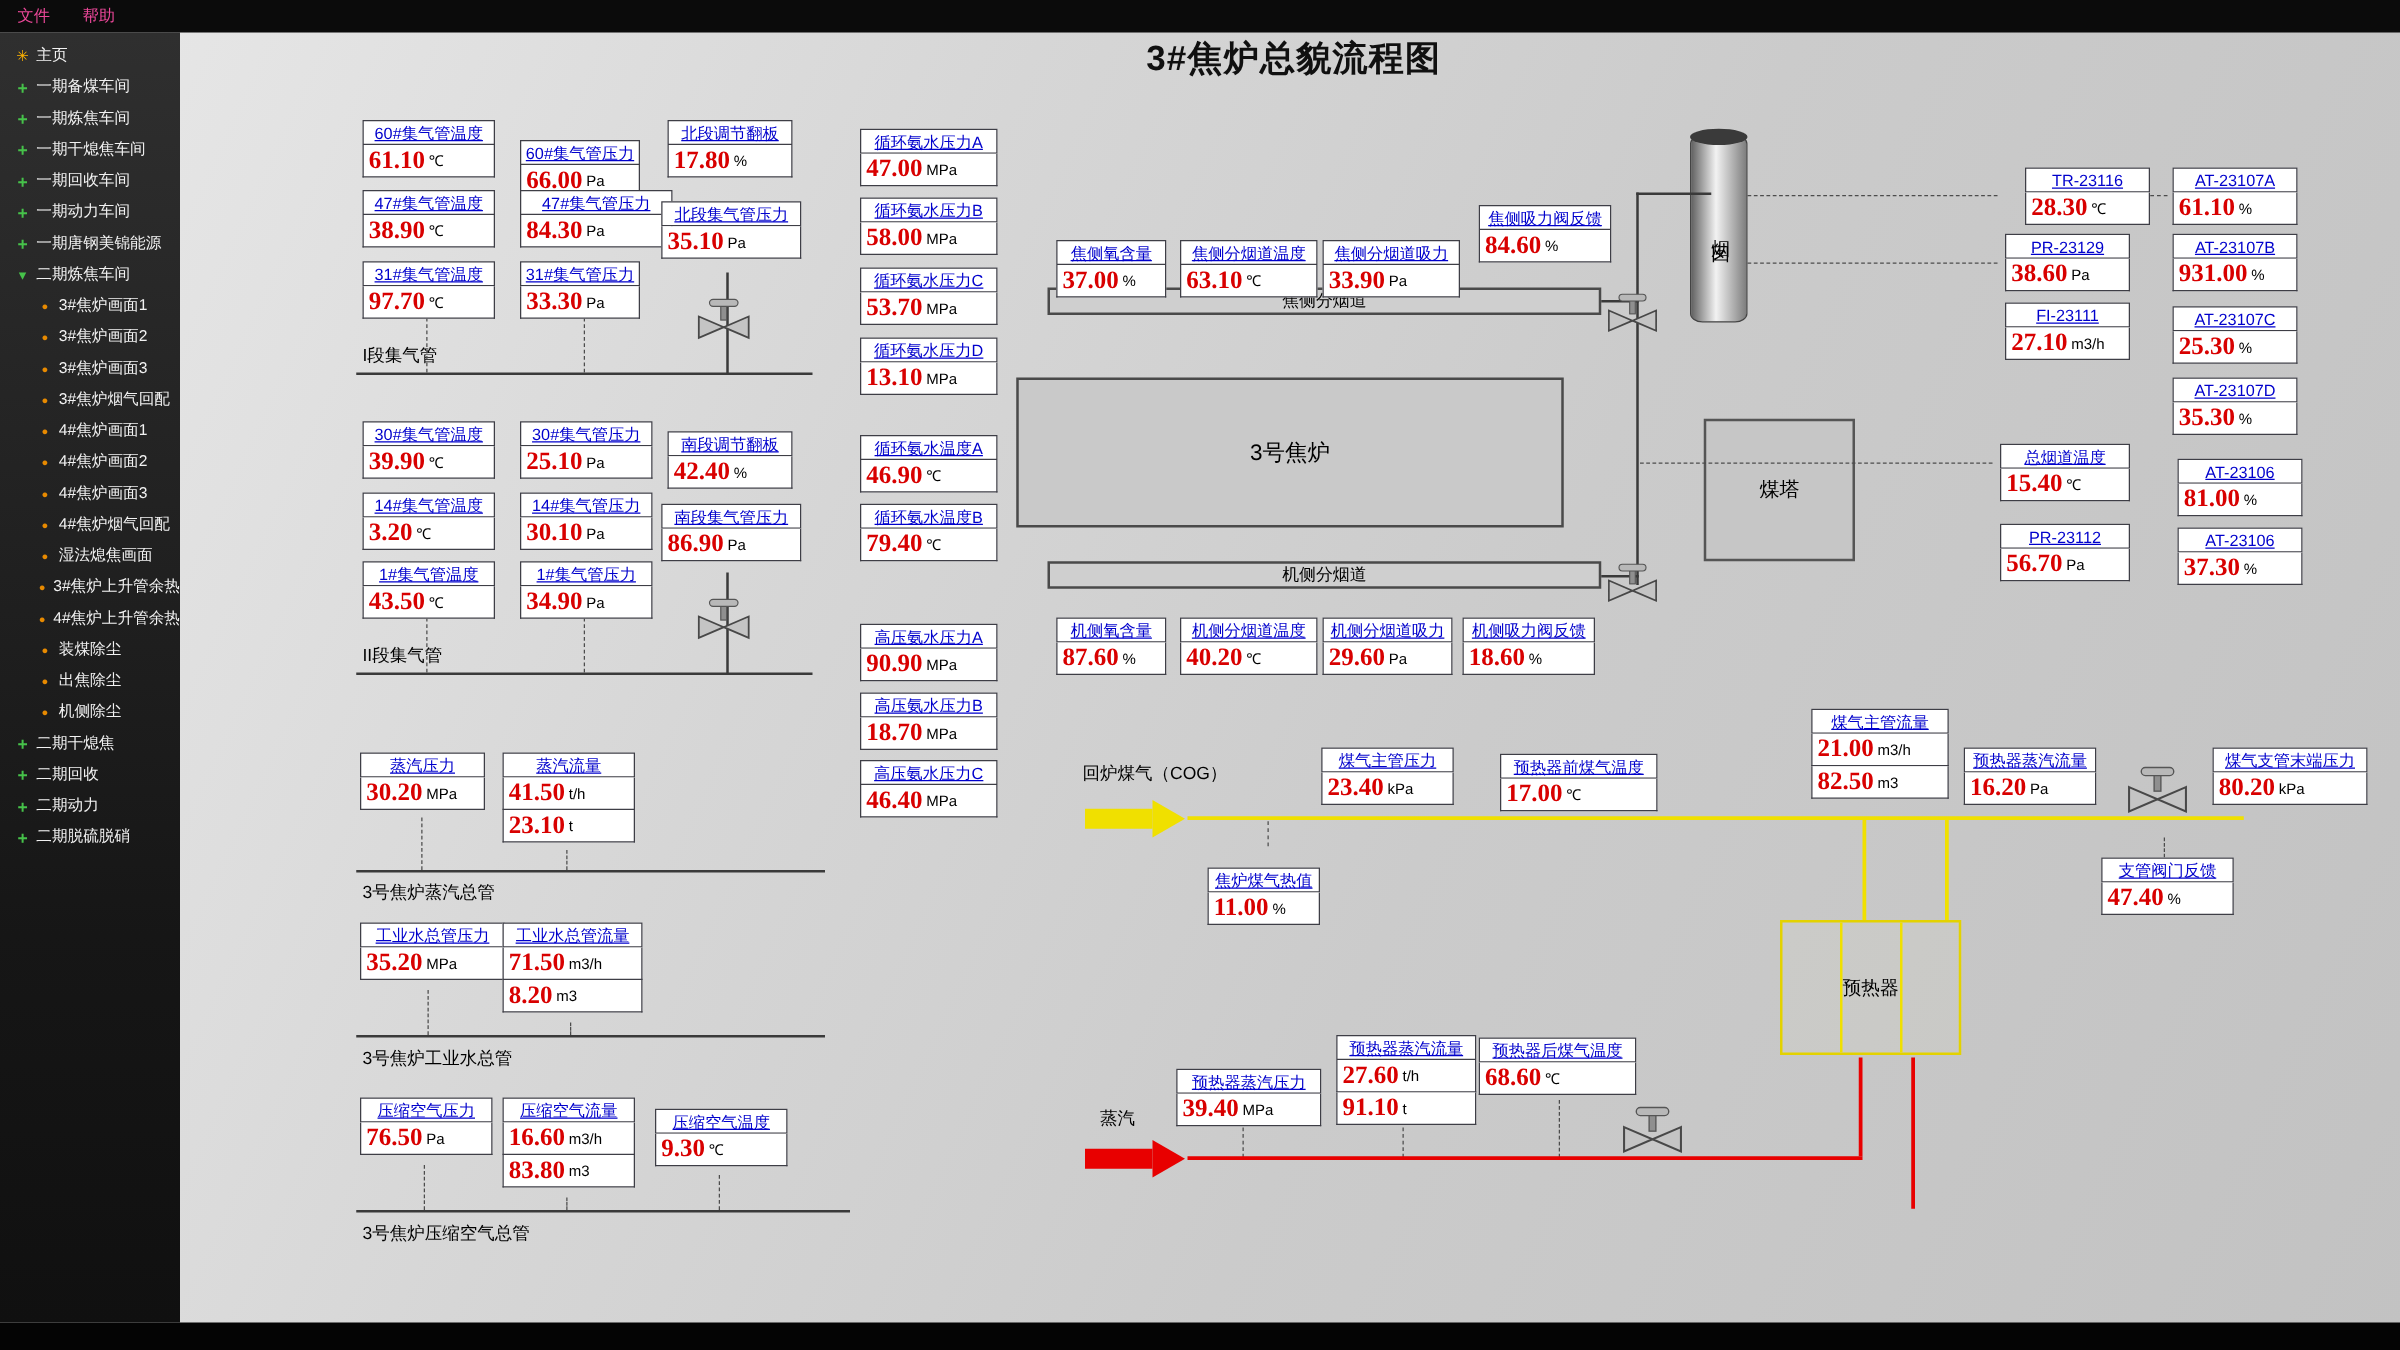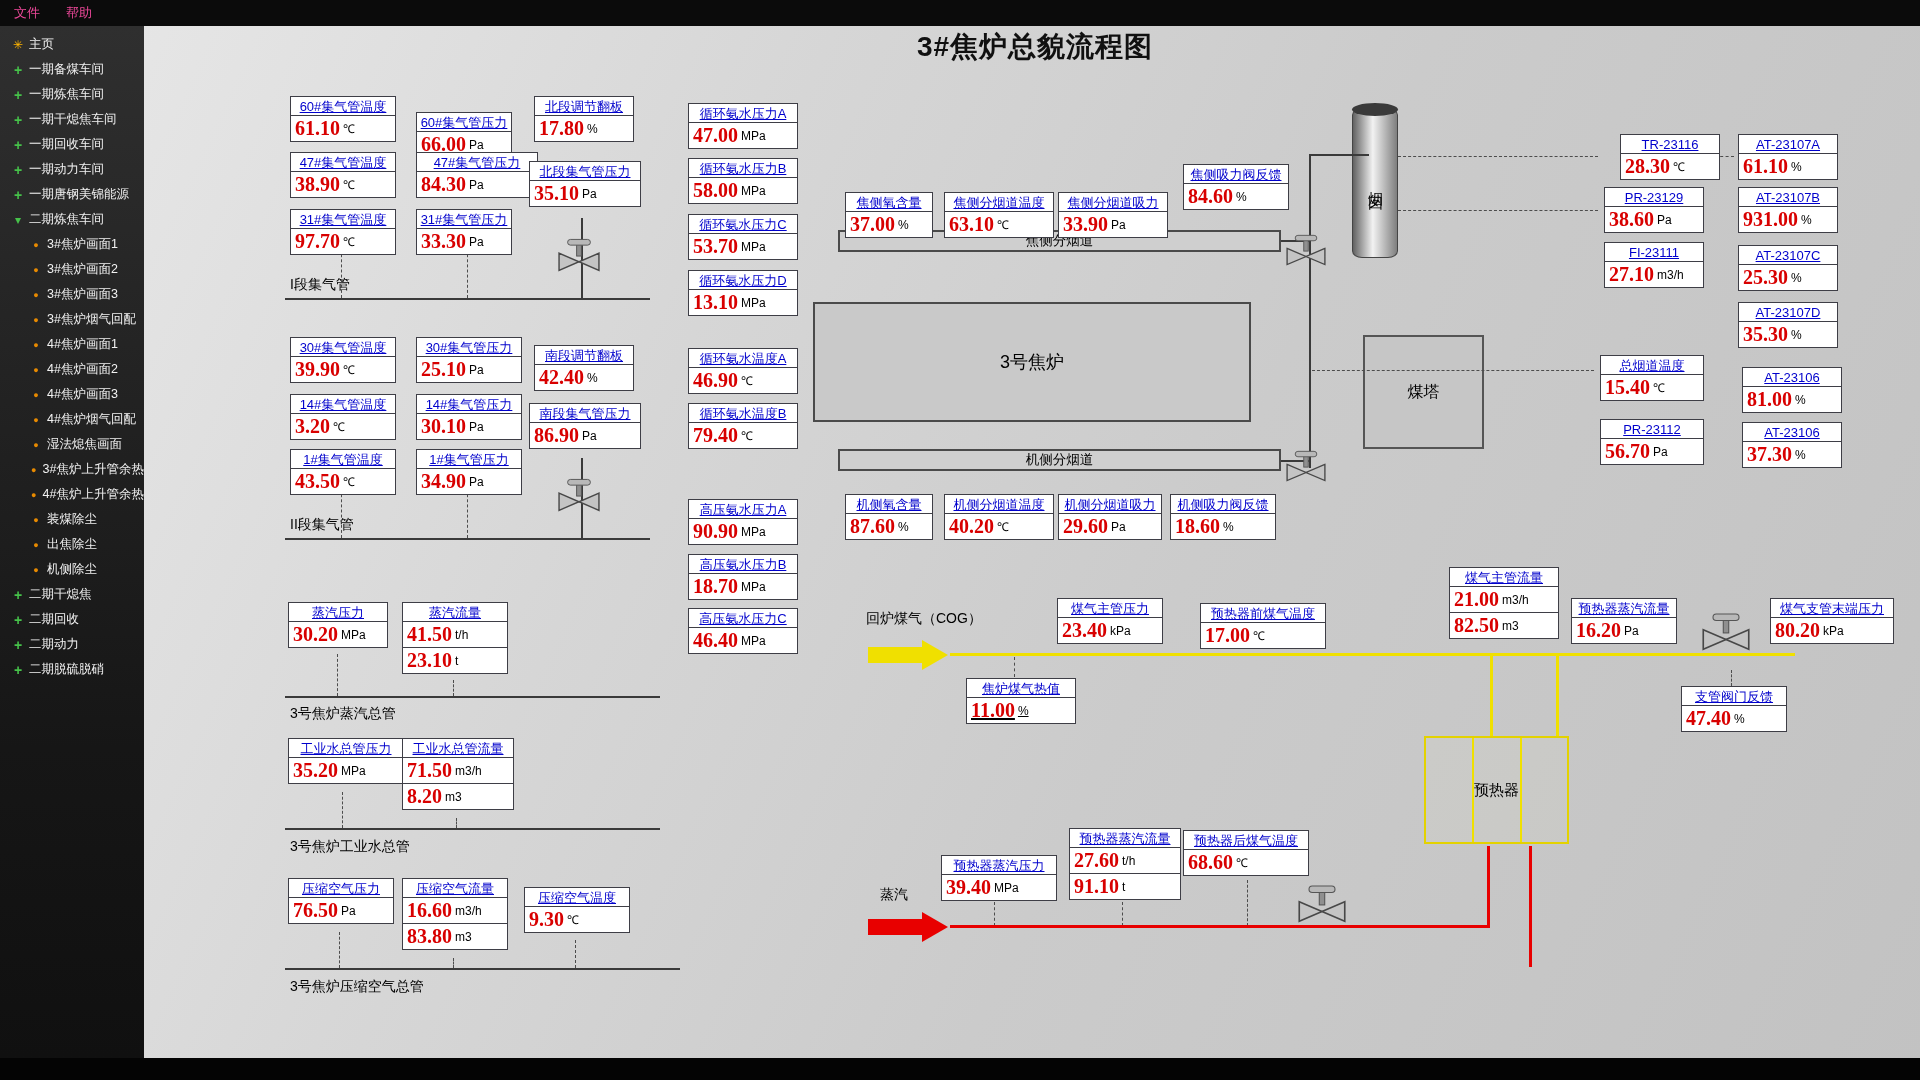--- a/index.html
+++ b/index.html
@@ -589,21 +589,21 @@
         <span class="u">Pa</span>
       </div>
     </div>
     <div class="inst" style="left: 1770px; top: 598px; width: 124px;">
       <div class="inst-lbl">煤气支管末端压力</div>
       <div class="inst-val">
         <span class="v">80.20</span>
         <span class="u">kPa</span>
       </div>
     </div>
-    <div class="inst" style="left: 966px; top: 678px; width: 110px; text-decoration: underline;">
+    <div class="inst" style="left: 966px; top: 694px; width: 90px;">
       <div class="inst-lbl">焦炉煤气热值</div>
       <div class="inst-val">
         <span class="v">11.00</span>
         <span class="u">%</span>
       </div>
     </div>
     <div class="inst" style="left: 1681px; top: 686px; width: 106px;">
       <div class="inst-lbl">支管阀门反馈</div>
       <div class="inst-val">
         <span class="v">47.40</span>

